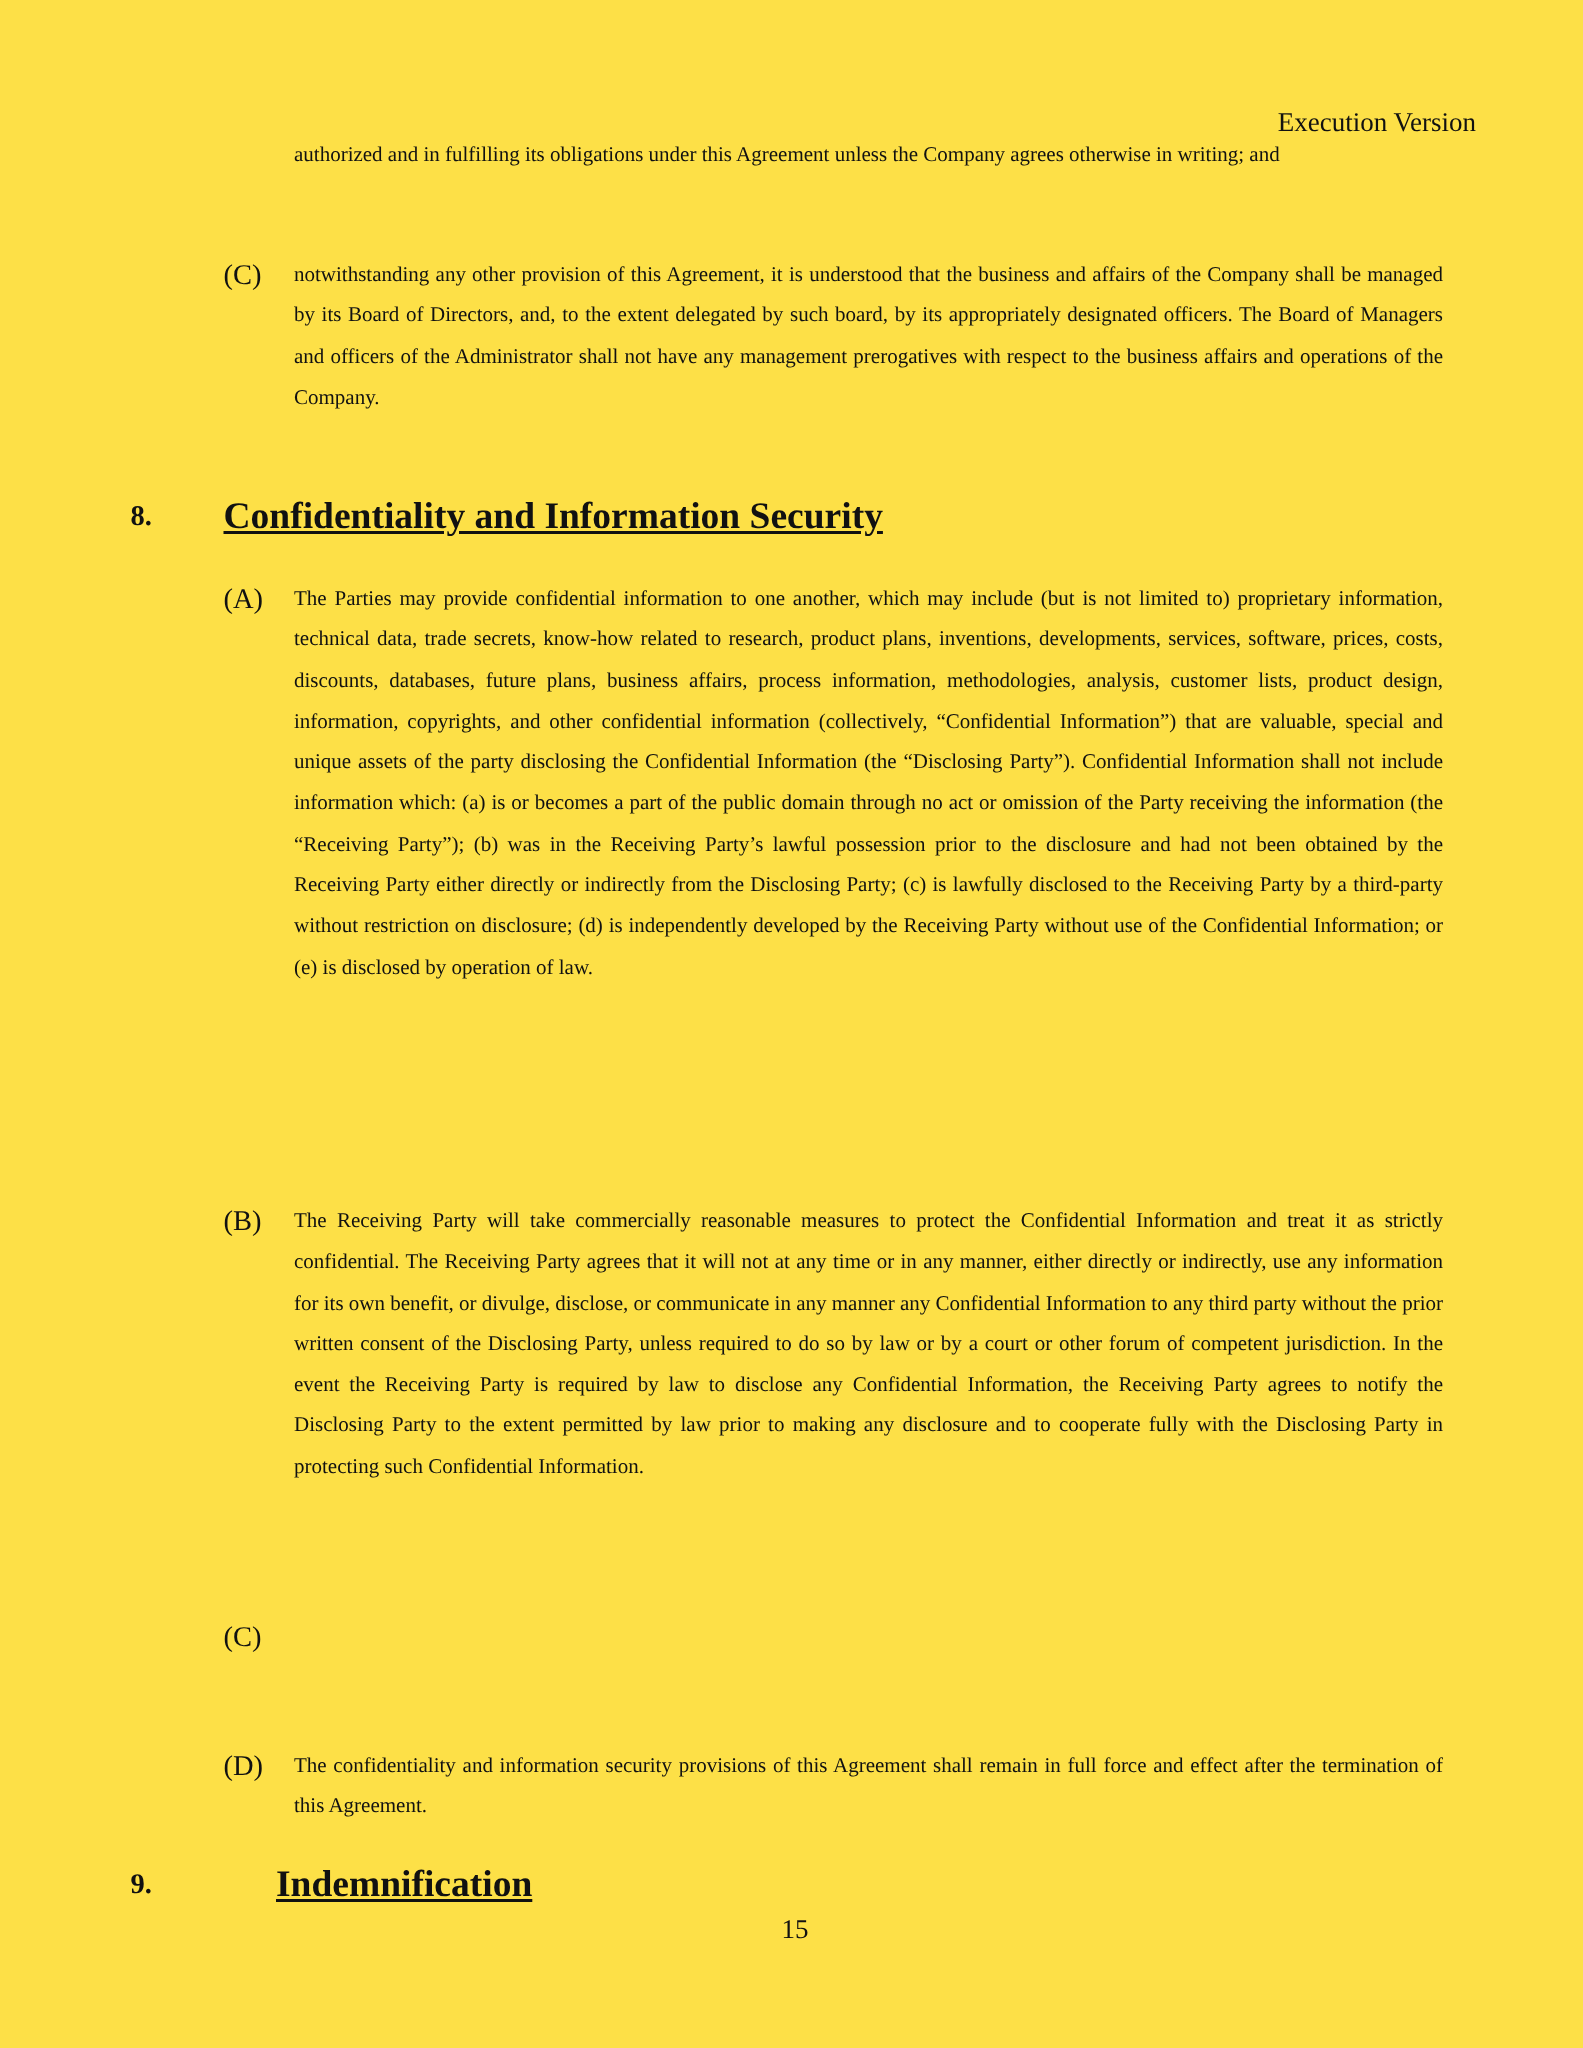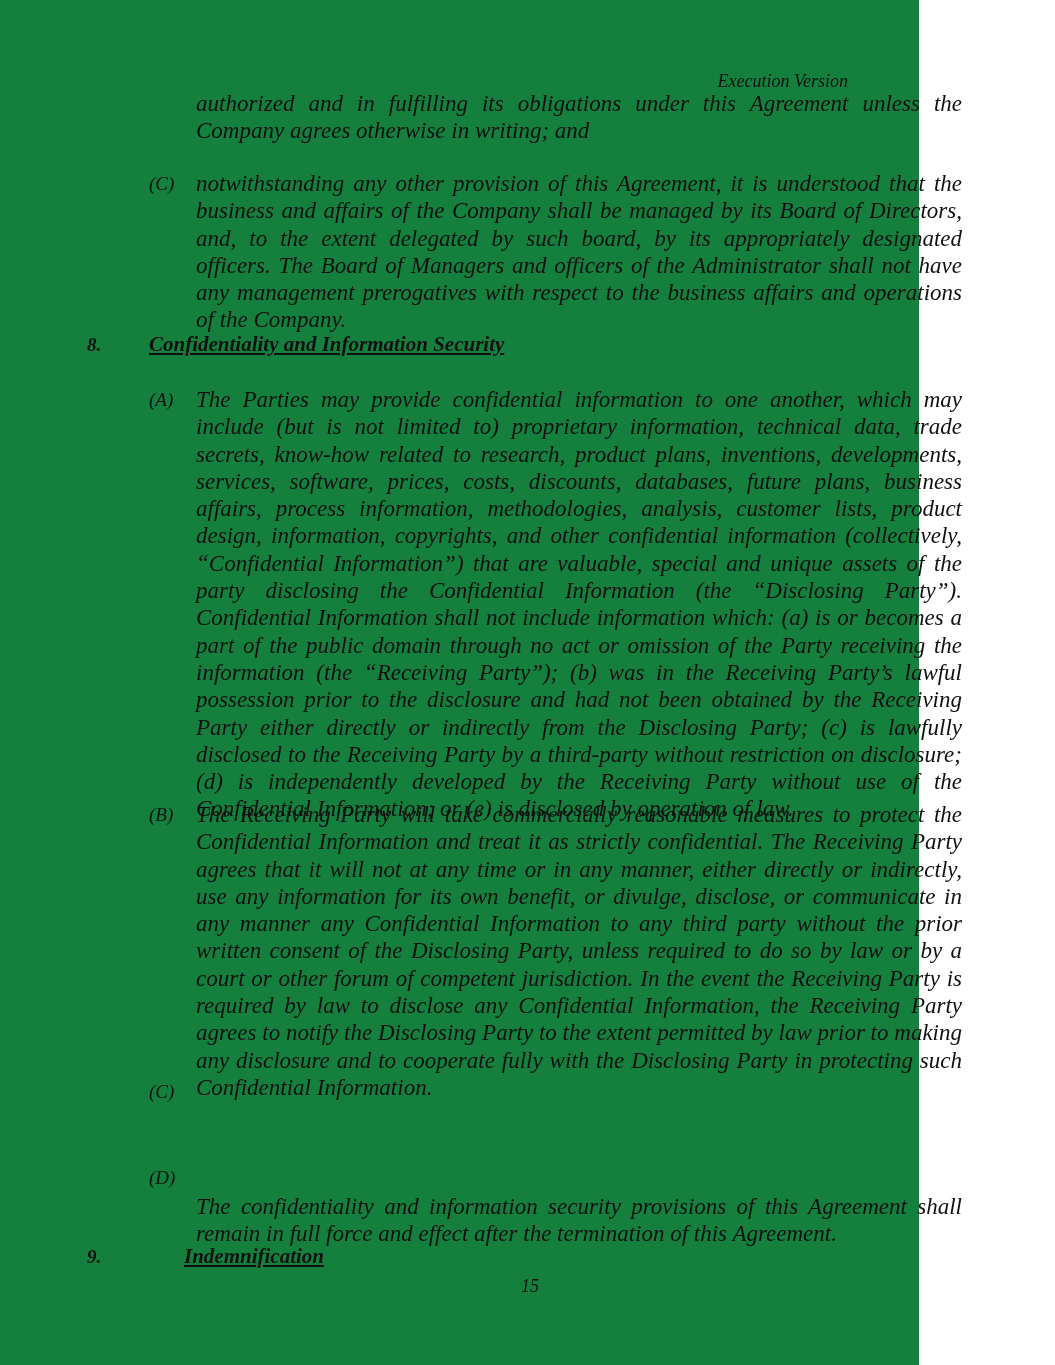--- a/index.html
+++ b/index.html
@@ -1,24 +1,24 @@
 <!DOCTYPE html>
 <html><head>
 <meta charset="utf-8">
 <style>
   html, body { margin: 0; padding: 0; background: #ffffff; }
   body { width: 1055px; height: 1365px; position: relative; overflow: hidden;
          font-family: "Liberation Serif", "DejaVu Serif", serif; color: #111; }
-  .page { position: absolute; left: 0; top: 0; width: 919px; height: 1365px; background: #15803d; font-style: italic; }
+  .page { position: absolute; left: 0; top: 0; width: 1055px; height: 1365px; background: #fde047; }
   .header { position: absolute; top: 70px; right: 71px; font-size: 18px; line-height: 22px; }
-  .para { position: absolute; left: 196px; width: 766px; font-size: 23px; line-height: 27.3px;
+  .para { position: absolute; left: 196px; width: 766px; font-size: 14px; line-height: 27.3px;
           text-align: justify; text-justify: inter-word; }
   .label { position: absolute; left: 149px; font-size: 19px; line-height: 27.3px; }
   .secnum { position: absolute; left: 87px; font-size: 19px; font-weight: bold; line-height: 27.3px; }
-  .sectitle { position: absolute; left: 149px; font-size: 21px; font-weight: bold; line-height: 27.3px;
+  .sectitle { position: absolute; left: 149px; font-size: 25px; font-weight: bold; line-height: 27.3px;
               text-decoration: underline; }
   .u { text-decoration: underline; }
   .pagenum { position: absolute; top: 1275px; left: 0; width: 1060px; text-align: center;
              font-size: 18px; line-height: 22px; }
 </style>
 </head>
 <body>
 
 <div class="page">
 
@@ -34,19 +34,19 @@
 
   <div class="label" style="top:386px;">(A)</div>
   <div class="para" style="top:386px;">The Parties may provide confidential information to one another, which may include (but is not limited to) proprietary information, technical data, trade secrets, know-how related to research, product plans, inventions, developments, services, software, prices, costs, discounts, databases, future plans, business affairs, process information, methodologies, analysis, customer lists, product design, information, copyrights, and other confidential information (collectively, “Confidential Information”) that are valuable, special and unique assets of the party disclosing the Confidential Information (the “Disclosing Party”). Confidential Information shall not include information which: (a) is or becomes a part of the public domain through no act or omission of the Party receiving the information (the “Receiving Party”); (b) was in the Receiving Party’s lawful possession prior to the disclosure and had not been obtained by the Receiving Party either directly or indirectly from the Disclosing Party; (c) is lawfully disclosed to the Receiving Party by a third-party without restriction on disclosure; (d) is independently developed by the Receiving Party without use of the Confidential Information; or (e) is disclosed by operation of law.</div>
 
   <div class="label" style="top:801px;">(B)</div>
   <div class="para" style="top:801px;">The Receiving Party will take commercially reasonable measures to protect the Confidential Information and treat it as strictly confidential. The Receiving Party agrees that it will not at any time or in any manner, either directly or indirectly, use any information for its own benefit, or divulge, disclose, or communicate in any manner any Confidential Information to any third party without the prior written consent of the Disclosing Party, unless required to do so by law or by a court or other forum of competent jurisdiction. In the event the Receiving Party is required by law to disclose any Confidential Information, the Receiving Party agrees to notify the Disclosing Party to the extent permitted by law prior to making any disclosure and to cooperate fully with the Disclosing Party in protecting such Confidential Information.</div>
 
   <div class="label" style="top:1078px;">(C)</div>
 
   <div class="label" style="top:1164px;">(D)</div>
-  <div class="para" style="top:1164px;margin-top:29px;">The confidentiality and information security provisions of this Agreement shall remain in full force and effect after the termination of this Agreement.</div>
+  <div class="para" style="top:1164px;">The confidentiality and information security provisions of this Agreement shall remain in full force and effect after the termination of this Agreement.</div>
 
   <div class="secnum" style="top:1243px;">9.</div>
   <div class="sectitle" style="top:1243px;margin-left:35px;">Indemnification</div>
 
   <div class="pagenum">15</div>
 </div>
 
 </body></html>

